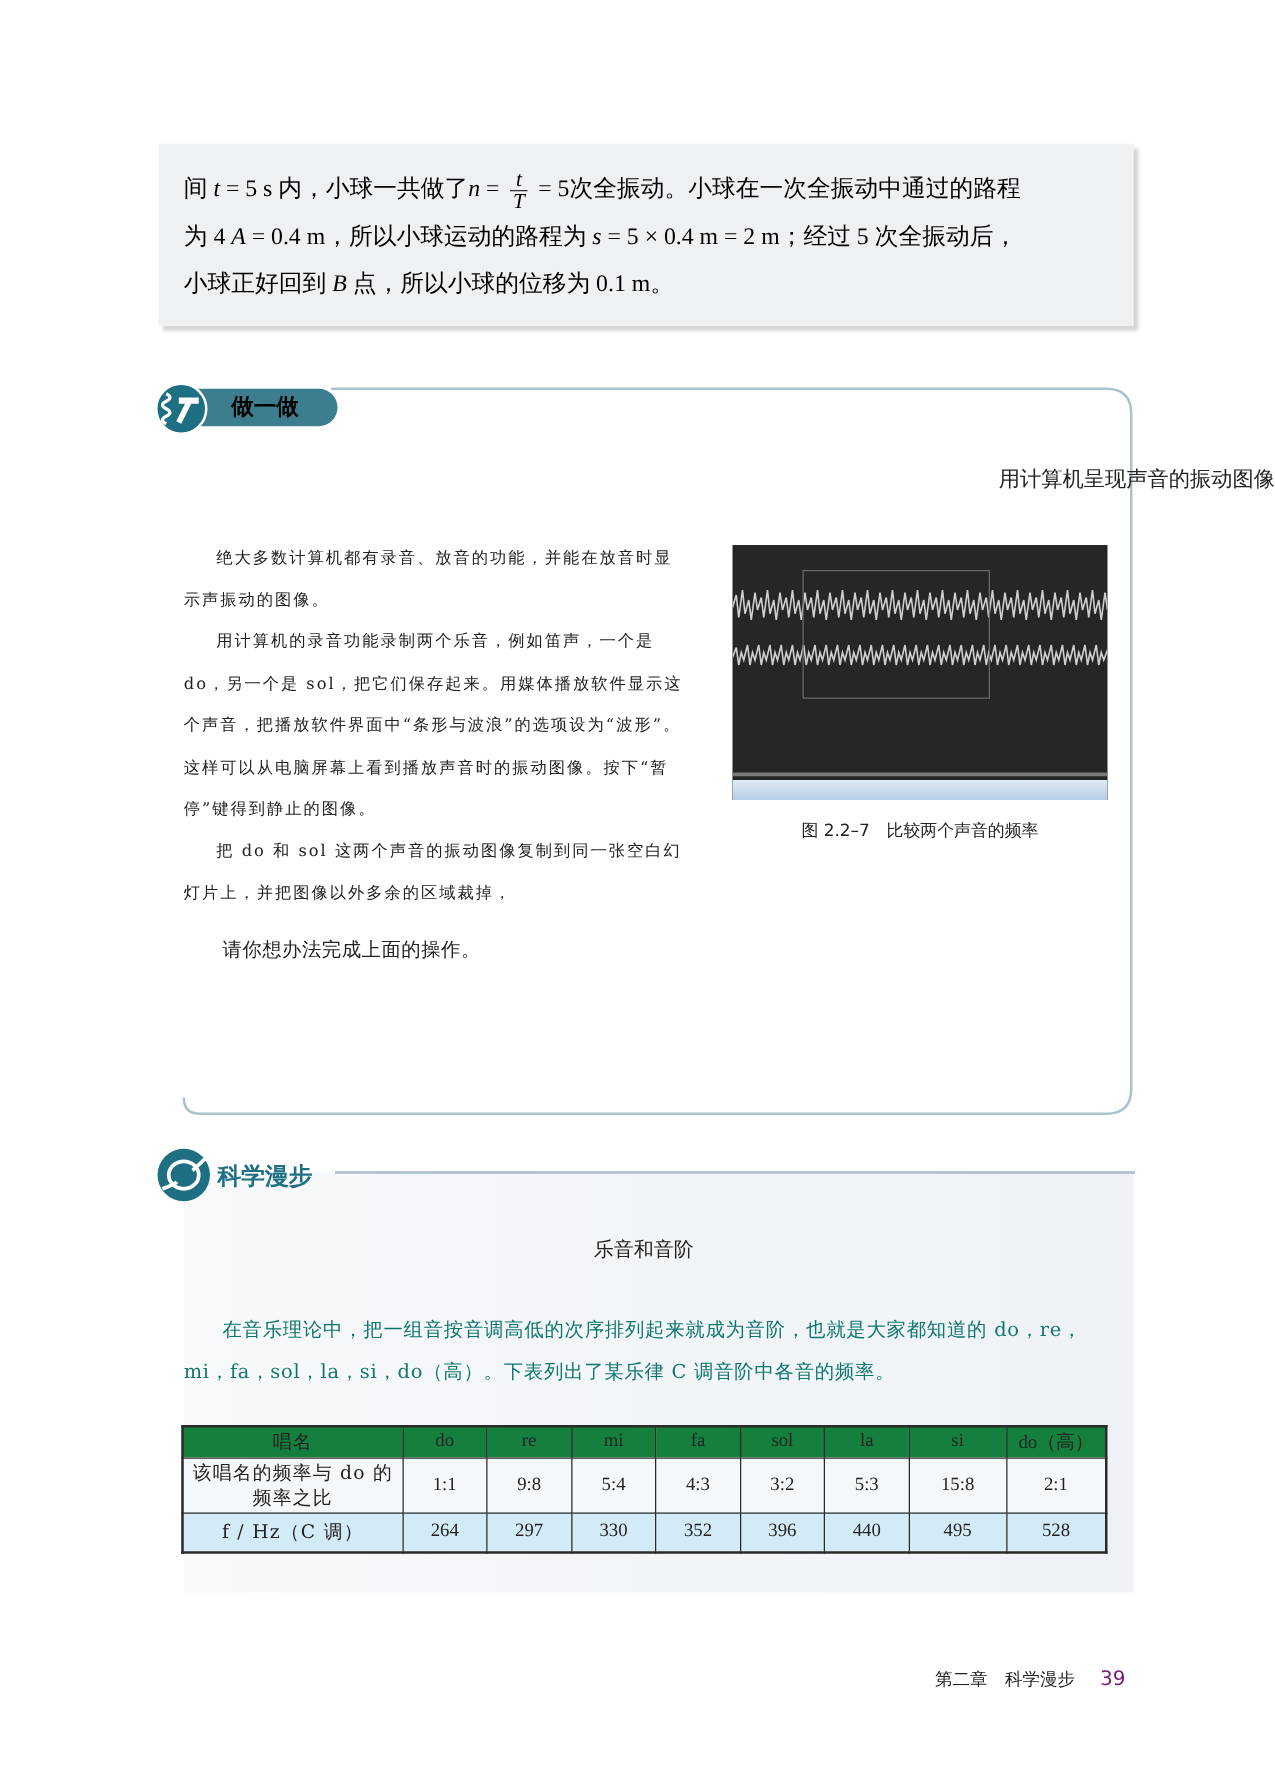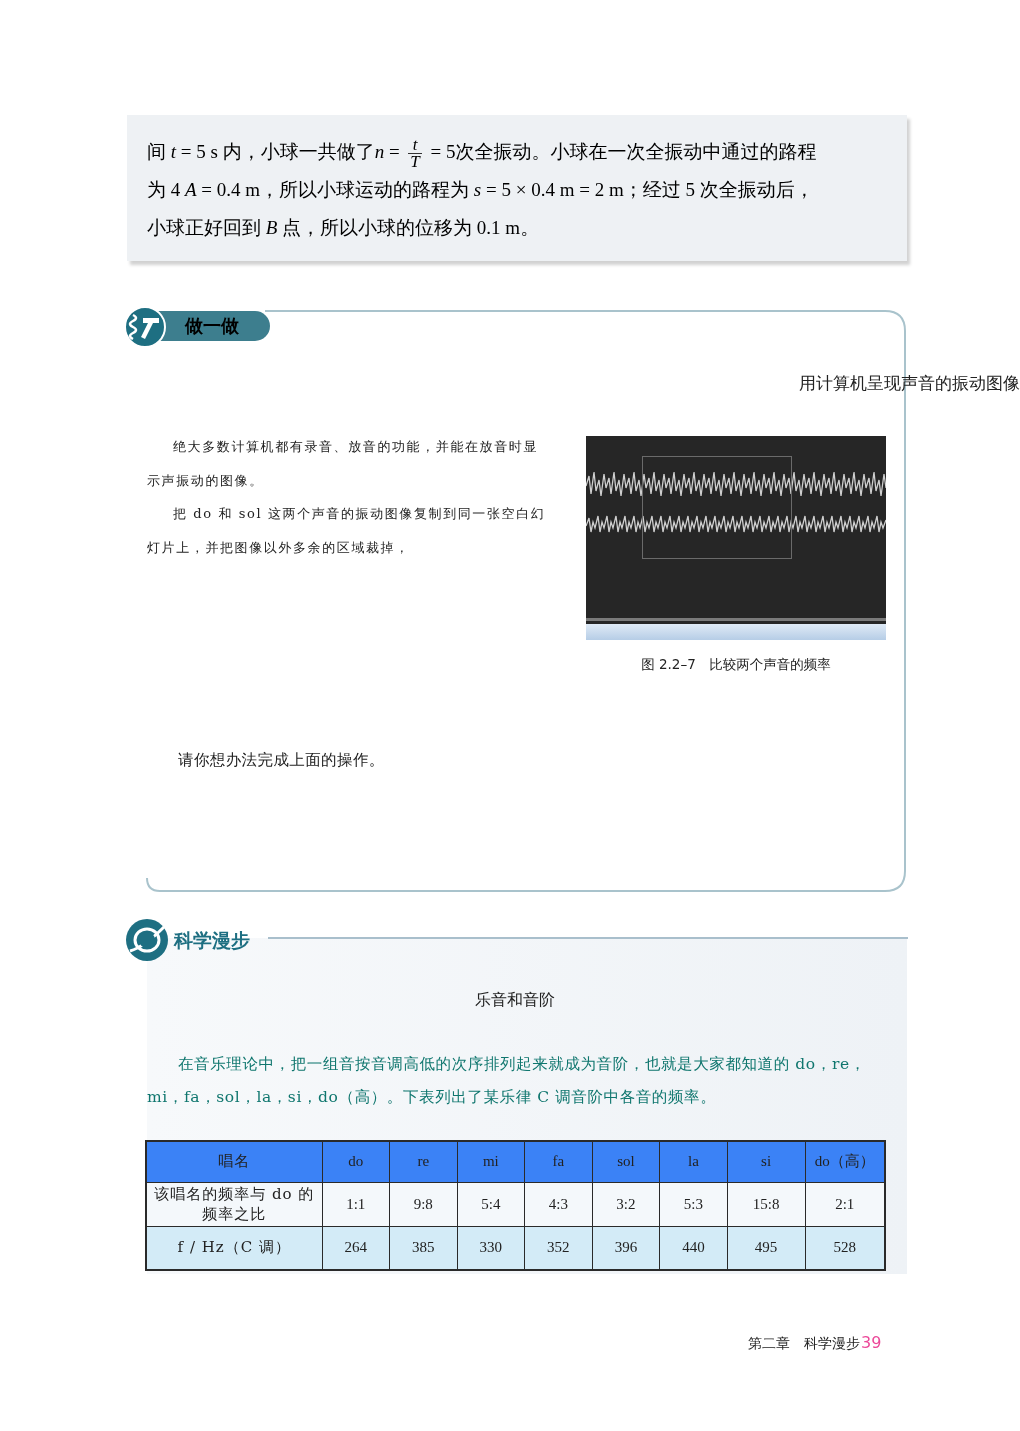--- a/index.html
+++ b/index.html
@@ -72,30 +72,30 @@
     font-family: "DejaVu Serif", serif; font-size: 15.5px; line-height: 33px; color: #0f766e; letter-spacing: 0.6px;
   }
   .science-text p.indent { text-indent: 2em; }
 
   table.freq {
     position: absolute; left: 145px; top: 1140px; width: 741px; border-collapse: collapse;
     font-family: "Liberation Serif", "DejaVu Serif", serif; font-size: 15px; color: #222;
     border: 2px solid #2a2a2a;
   }
   table.freq td { border: 1.5px solid #2a2a2a; text-align: center; padding: 0 2px; }
-  table.freq tr.r1 td { background: #3b82f6; height: 41px; }
+  table.freq tr.r1 td { background: #15803d; height: 25px; }
   table.freq tr.r2 td { background: #f4f8fb; height: 44px; line-height: 20px; }
-  table.freq tr.r3 td { background: #d3ebf7; height: 44px; }
+  table.freq tr.r3 td { background: #d3ebf7; height: 32px; }
   table.freq td.head { width: 176px; font-family: "DejaVu Serif", serif; letter-spacing: 1px; }
   table.freq td.last { width: 80px; }
 
   .footer {
     position: absolute; left: 748px; top: 1333px; font-family: "DejaVu Sans", sans-serif; font-size: 14px; color: #222; white-space: nowrap;
   }
-  .footer .page { font-size: 16px; margin-left: 1px; color: #ec4899; }
+  .footer .page { font-size: 16px; margin-left: 20px; color: #701a75; }
 </style>
 </head>
 <body>
 
 <div class="solution-box">
   <p><span>间 </span><i class="var">t</i><span> = 5 s 内，小球一共做了</span><i class="var">n</i><span> = </span><span class="frac"><span class="num">t</span><span class="den">T</span></span><span> = 5次全振动。小球在一次全振动中通过的路程</span></p>
   <p><span>为 4 </span><i class="var">A</i><span> = 0.4 m，所以小球运动的路程为 </span><i class="var">s</i><span> = 5 × 0.4 m = 2 m；经过 5 次全振动后，</span></p>
   <p><span>小球正好回到 </span><i class="var">B</i><span> 点，所以小球的位移为 0.1 m。</span></p>
 </div>
 
@@ -109,20 +109,21 @@
     <circle cx="22" cy="22" r="20" fill="#1e6f82" stroke="#fff" stroke-width="2"></circle>
     <path d="M10 10 Q16 13 10 16 Q4 19 10 22 Q16 25 10 28 Q4 31 10 34" fill="none" stroke="#fff" stroke-width="2.5"></path>
     <path d="M20 13 L36 13 L36 18 L30 18 L22 34 L18 32 L25 18 L20 18 Z" fill="#fff"></path>
   </svg>
 </div>
 
 <div class="activity-title">用计算机呈现声音的振动图像</div>
 
 <div class="activity-text">
   <p>绝大多数计算机都有录音、放音的功能，并能在放音时显示声振动的图像。</p>
+  <p>用计算机的录音功能录制两个乐音，例如笛声，一个是 do，另一个是 sol，把它们保存起来。用媒体播放软件显示这个声音，把播放软件界面中“条形与波浪”的选项设为“波形”。这样可以从电脑屏幕上看到播放声音时的振动图像。按下“暂停”键得到静止的图像。</p>
   <p>把 do 和 sol 这两个声音的振动图像复制到同一张空白幻灯片上，并把图像以外多余的区域裁掉，</p>
 </div>
 
 <div class="activity-text-wide">
   <p class="indent">请你想办法完成上面的操作。</p>
 </div>
 
 <div class="figure-screen">
   <svg width="300" height="182" style="position:absolute;left:0;top:0;">
     <polyline fill="none" stroke="#cfcfcf" stroke-width="1.3" points="0,50 3,40 5,58 8,36 10,55 13,44 15,60 18,38 20,52 23,42 25,58 28,36 30,55 33,44 35,60 38,38 40,52 43,42 45,58 48,36 50,55 53,44 55,60 58,38 60,52 63,42 65,58 68,36 70,55 73,44 75,60 78,38 80,52 83,42 85,58 88,36 90,55 93,44 95,60 98,38 100,52 103,42 105,58 108,36 110,55 113,44 115,60 118,38 120,52 123,42 125,58 128,36 130,55 133,44 135,60 138,38 140,52 143,42 145,58 148,36 150,55 153,44 155,60 158,38 160,52 163,42 165,58 168,36 170,55 173,44 175,60 178,38 180,52 183,42 185,58 188,36 190,55 193,44 195,60 198,38 200,52 203,42 205,58 208,36 210,55 213,44 215,60 218,38 220,52 223,42 225,58 228,36 230,55 233,44 235,60 238,38 240,52 243,42 245,58 248,36 250,55 253,44 255,60 258,38 260,52 263,42 265,58 268,36 270,55 273,44 275,60 278,38 280,52 283,42 285,58 288,36 290,55 293,44 295,60 298,38 300,52"></polyline>
@@ -169,21 +170,21 @@
     <td>5:4</td>
     <td>4:3</td>
     <td>3:2</td>
     <td>5:3</td>
     <td>15:8</td>
     <td class="last">2:1</td>
   </tr>
   <tr class="r3">
     <td class="head" style="font-style:normal;">f / Hz（C 调）</td>
     <td>264</td>
-    <td>385</td>
+    <td>297</td>
     <td>330</td>
     <td>352</td>
     <td>396</td>
     <td>440</td>
     <td>495</td>
     <td class="last">528</td>
   </tr>
 </tbody>
   </table>
 

